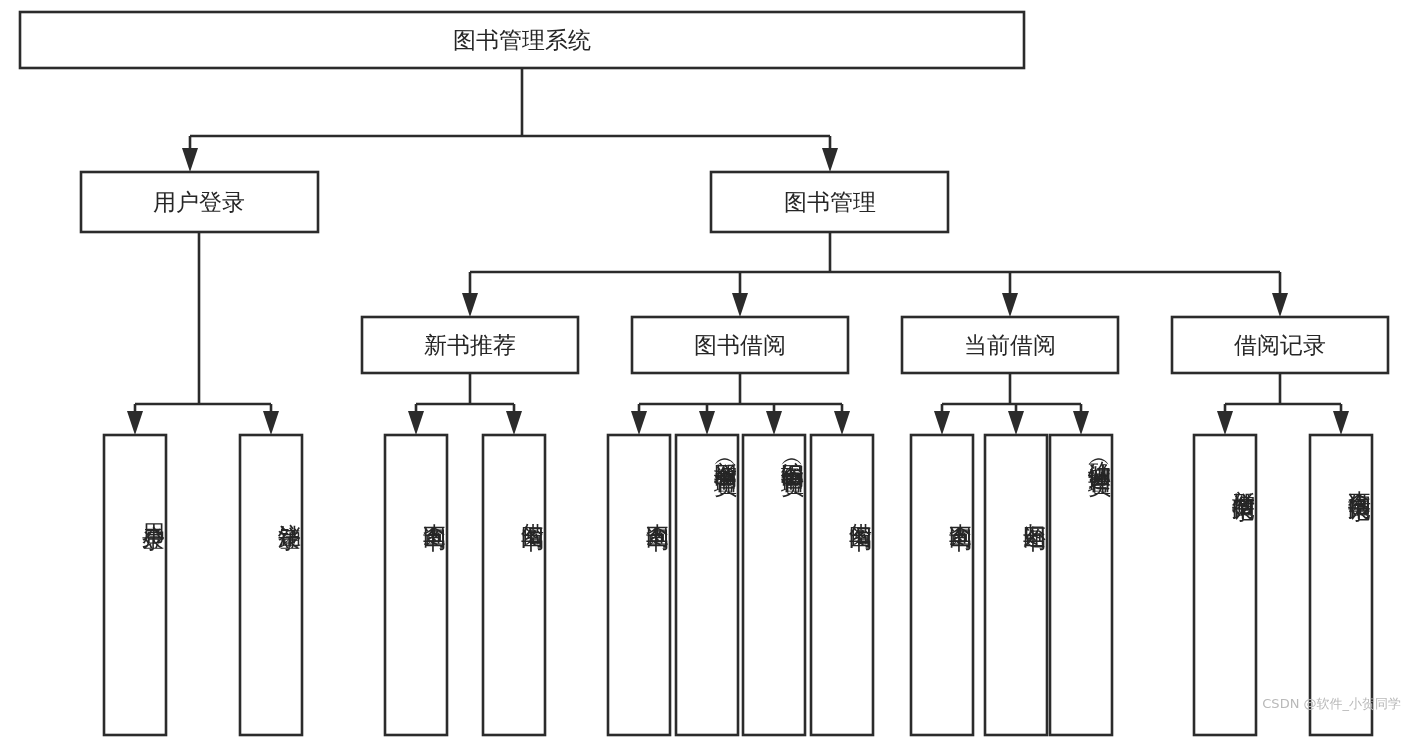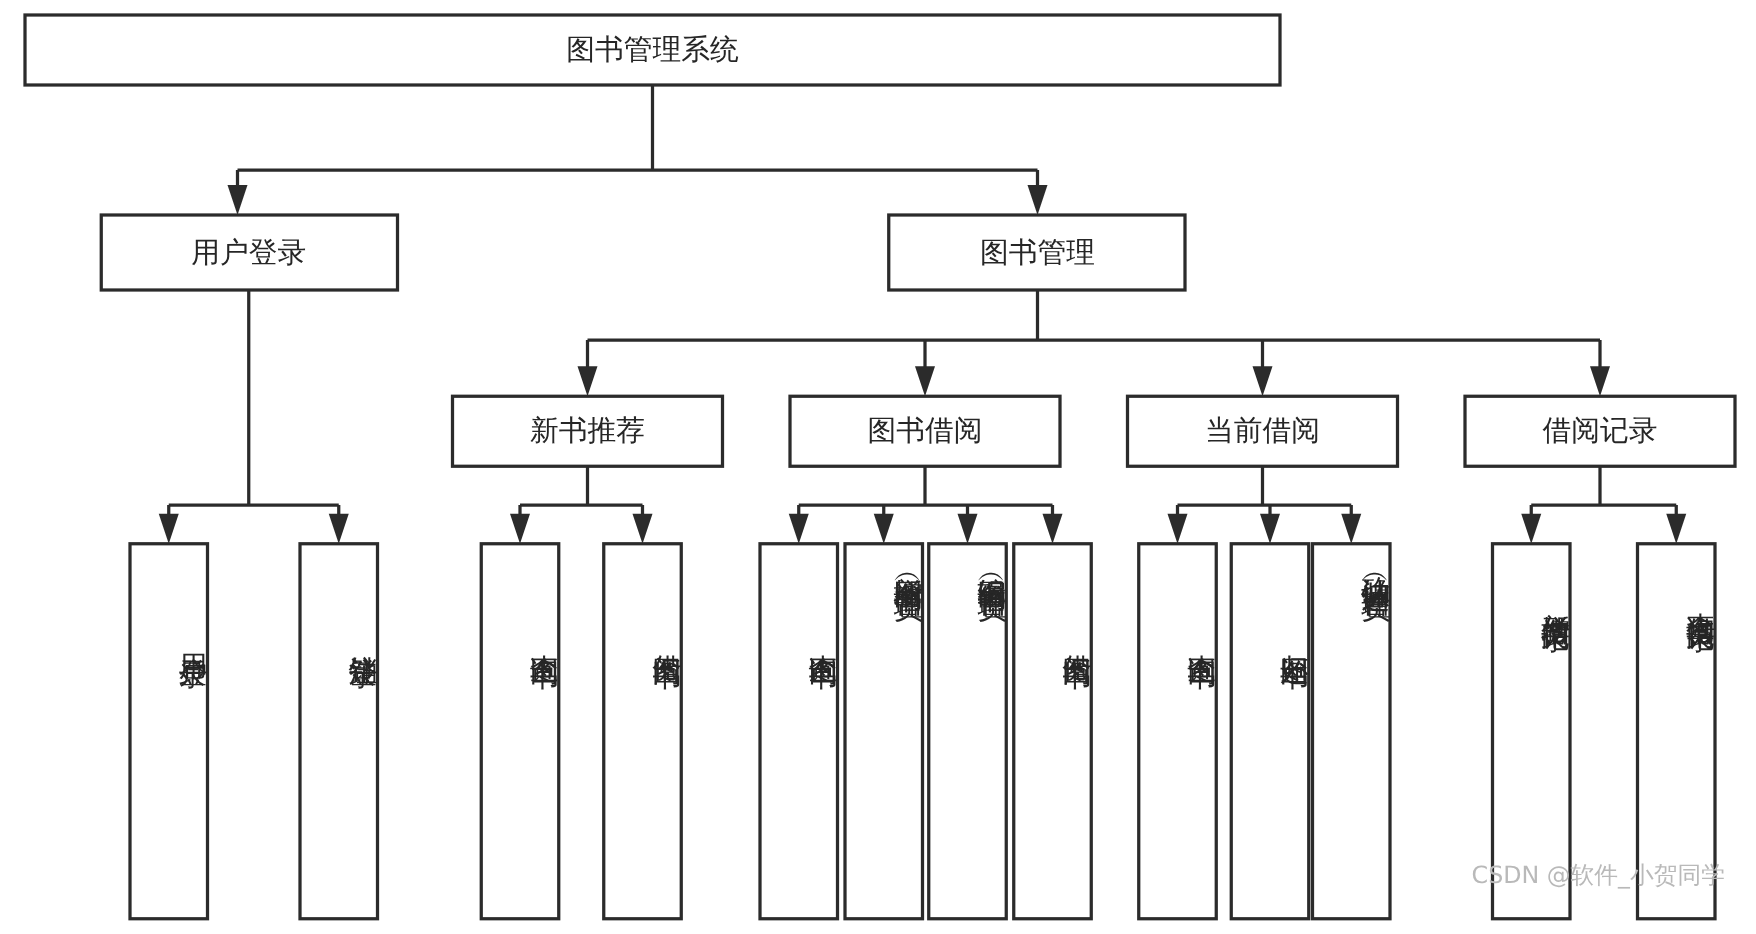--- a/index.html
+++ b/index.html
@@ -57,24 +57,24 @@
     font-size: 23px;
     line-height: 1.12;
     letter-spacing: 2px;
     font-family: "DejaVu Sans", "Liberation Sans", sans-serif;
     white-space: nowrap;
     text-align: center;
     pointer-events: none;
   }
   #watermark {
     position: absolute;
-    right: 25px;
+    right: 4px;
     bottom: 6px;
     color: #b9b9b9;
-    font-size: 19px;
+    font-size: 13px;
     font-family: "DejaVu Sans", "Liberation Sans", sans-serif;
     white-space: nowrap;
   }
 </style>
 </head>
 <body>
 
 <div id="diagram-root">
 
   <svg class="flow" viewBox="0 0 1405 747">

